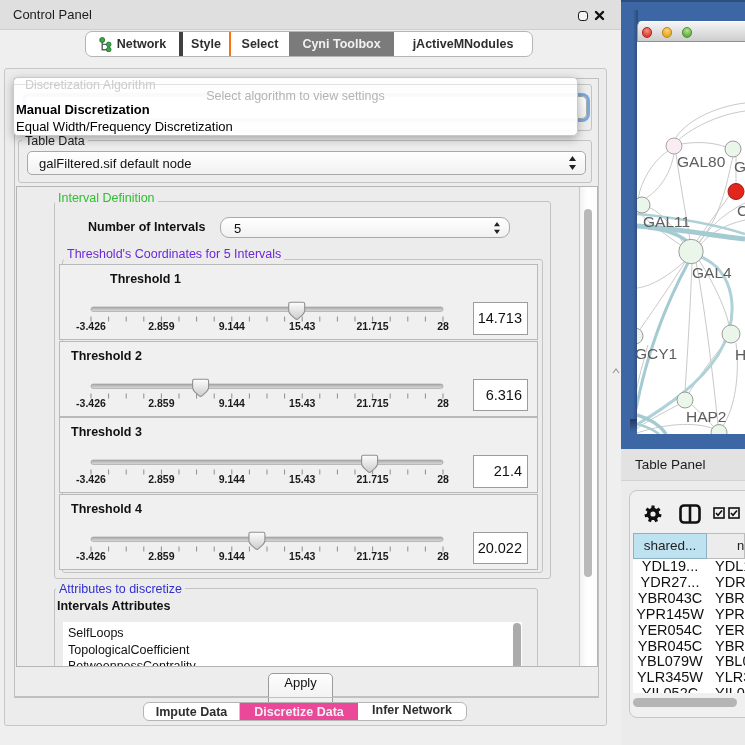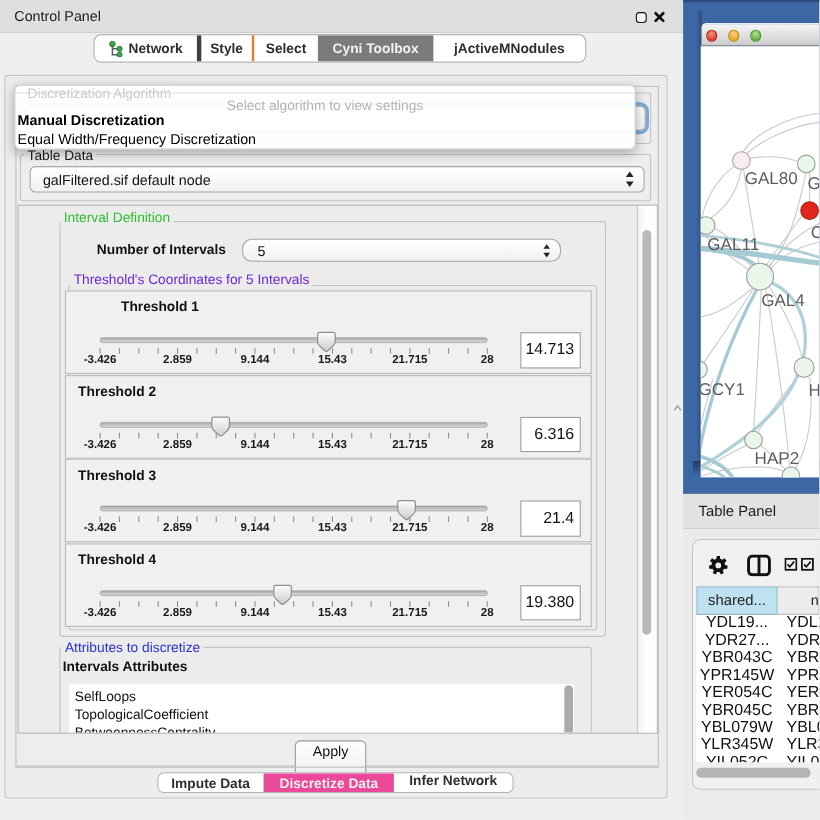--- a/index.html
+++ b/index.html
@@ -245,21 +245,21 @@
         <line x1="365.4" y1="51.5" x2="365.4" y2="56.5" stroke="#8d8d8d" stroke-width="1"></line>
         <line x1="383.0" y1="51.5" x2="383.0" y2="56.5" stroke="#8d8d8d" stroke-width="1"></line>
         <text x="31.0" y="65" font-size="10.5" font-weight="bold" fill="#1a1a1a" text-anchor="middle" font-family="Liberation Sans, sans-serif">-3.426</text>
         <text x="101.4" y="65" font-size="10.5" font-weight="bold" fill="#1a1a1a" text-anchor="middle" font-family="Liberation Sans, sans-serif">2.859</text>
         <text x="171.8" y="65" font-size="10.5" font-weight="bold" fill="#1a1a1a" text-anchor="middle" font-family="Liberation Sans, sans-serif">9.144</text>
         <text x="242.2" y="65" font-size="10.5" font-weight="bold" fill="#1a1a1a" text-anchor="middle" font-family="Liberation Sans, sans-serif">15.43</text>
         <text x="312.6" y="65" font-size="10.5" font-weight="bold" fill="#1a1a1a" text-anchor="middle" font-family="Liberation Sans, sans-serif">21.715</text>
         <text x="383.0" y="65" font-size="10.5" font-weight="bold" fill="#1a1a1a" text-anchor="middle" font-family="Liberation Sans, sans-serif">28</text>
         <path d="M 188.9 39 Q 188.9 37.2 190.7 37.2 L 203.1 37.2 Q 204.9 37.2 204.9 39 L 204.9 45.2 Q 204.9 47.8 202.7 49.8 L 198.5 53.6 Q 196.9 55.1 195.3 53.6 L 191.1 49.8 Q 188.9 47.8 188.9 45.2 Z" fill="url(#thg)" stroke="#8f8f8f" stroke-width="1.1"></path>
       </svg>
-<div class="abs" style="left:413px;top:37px;width:55px;height:32.5px;background:#ffffff;border:1px solid #9c9c9c;font-size:14.5px;color:#111;text-align:right;line-height:31px;padding-right:5px;">19.380</div>
+<div class="abs" style="left:413px;top:37px;width:55px;height:32.5px;background:#ffffff;border:1px solid #9c9c9c;font-size:14.5px;color:#111;text-align:right;line-height:31px;padding-right:5px;">20.022</div>
 </div>
 <div class="abs" style="left:37px;top:401px;width:484px;height:200px;border:1px solid #c3c3c3;border-radius:3px;"></div>
 <div class="grouptitle" style="left:39px;top:394.5px;color:#2f2fd0;background:#ececec;">Attributes to discretize</div>
 <div class="abs" style="left:40px;top:412px;font-size:12.5px;font-weight:bold;color:#111;">Intervals Attributes</div>
 <div class="abs" style="left:46px;top:435px;width:459px;height:46px;background:#ffffff;font-size:12.5px;color:#111;">
       <div style="padding:3px 0 0 5px;line-height:16.5px;">SelfLoops<br>TopologicalCoefficient<br>BetweennessCentrality</div>
       <div class="abs" style="right:1px;top:1px;width:8px;height:60px;background:#ababab;border-radius:4px;"></div>
     </div>
 <div class="abs" style="left:562px;top:0;width:20px;height:481px;background:linear-gradient(to right,#f2f2f2,#ffffff 40%,#fafafa);border-left:1px solid #c8c8c8;"></div>
 <div class="abs" style="left:567px;top:22px;width:8px;height:368px;background:#b9b9b9;border-radius:4px;"></div>

